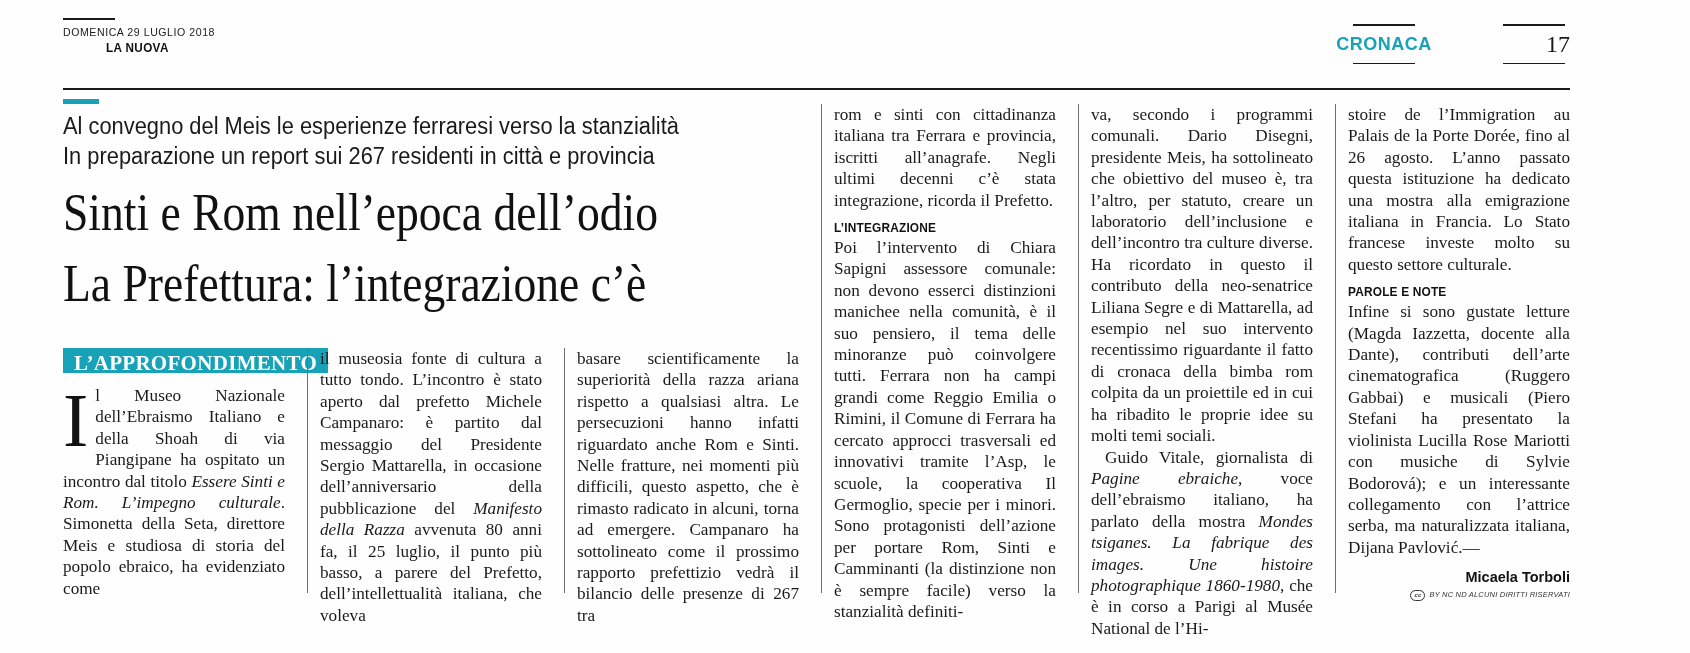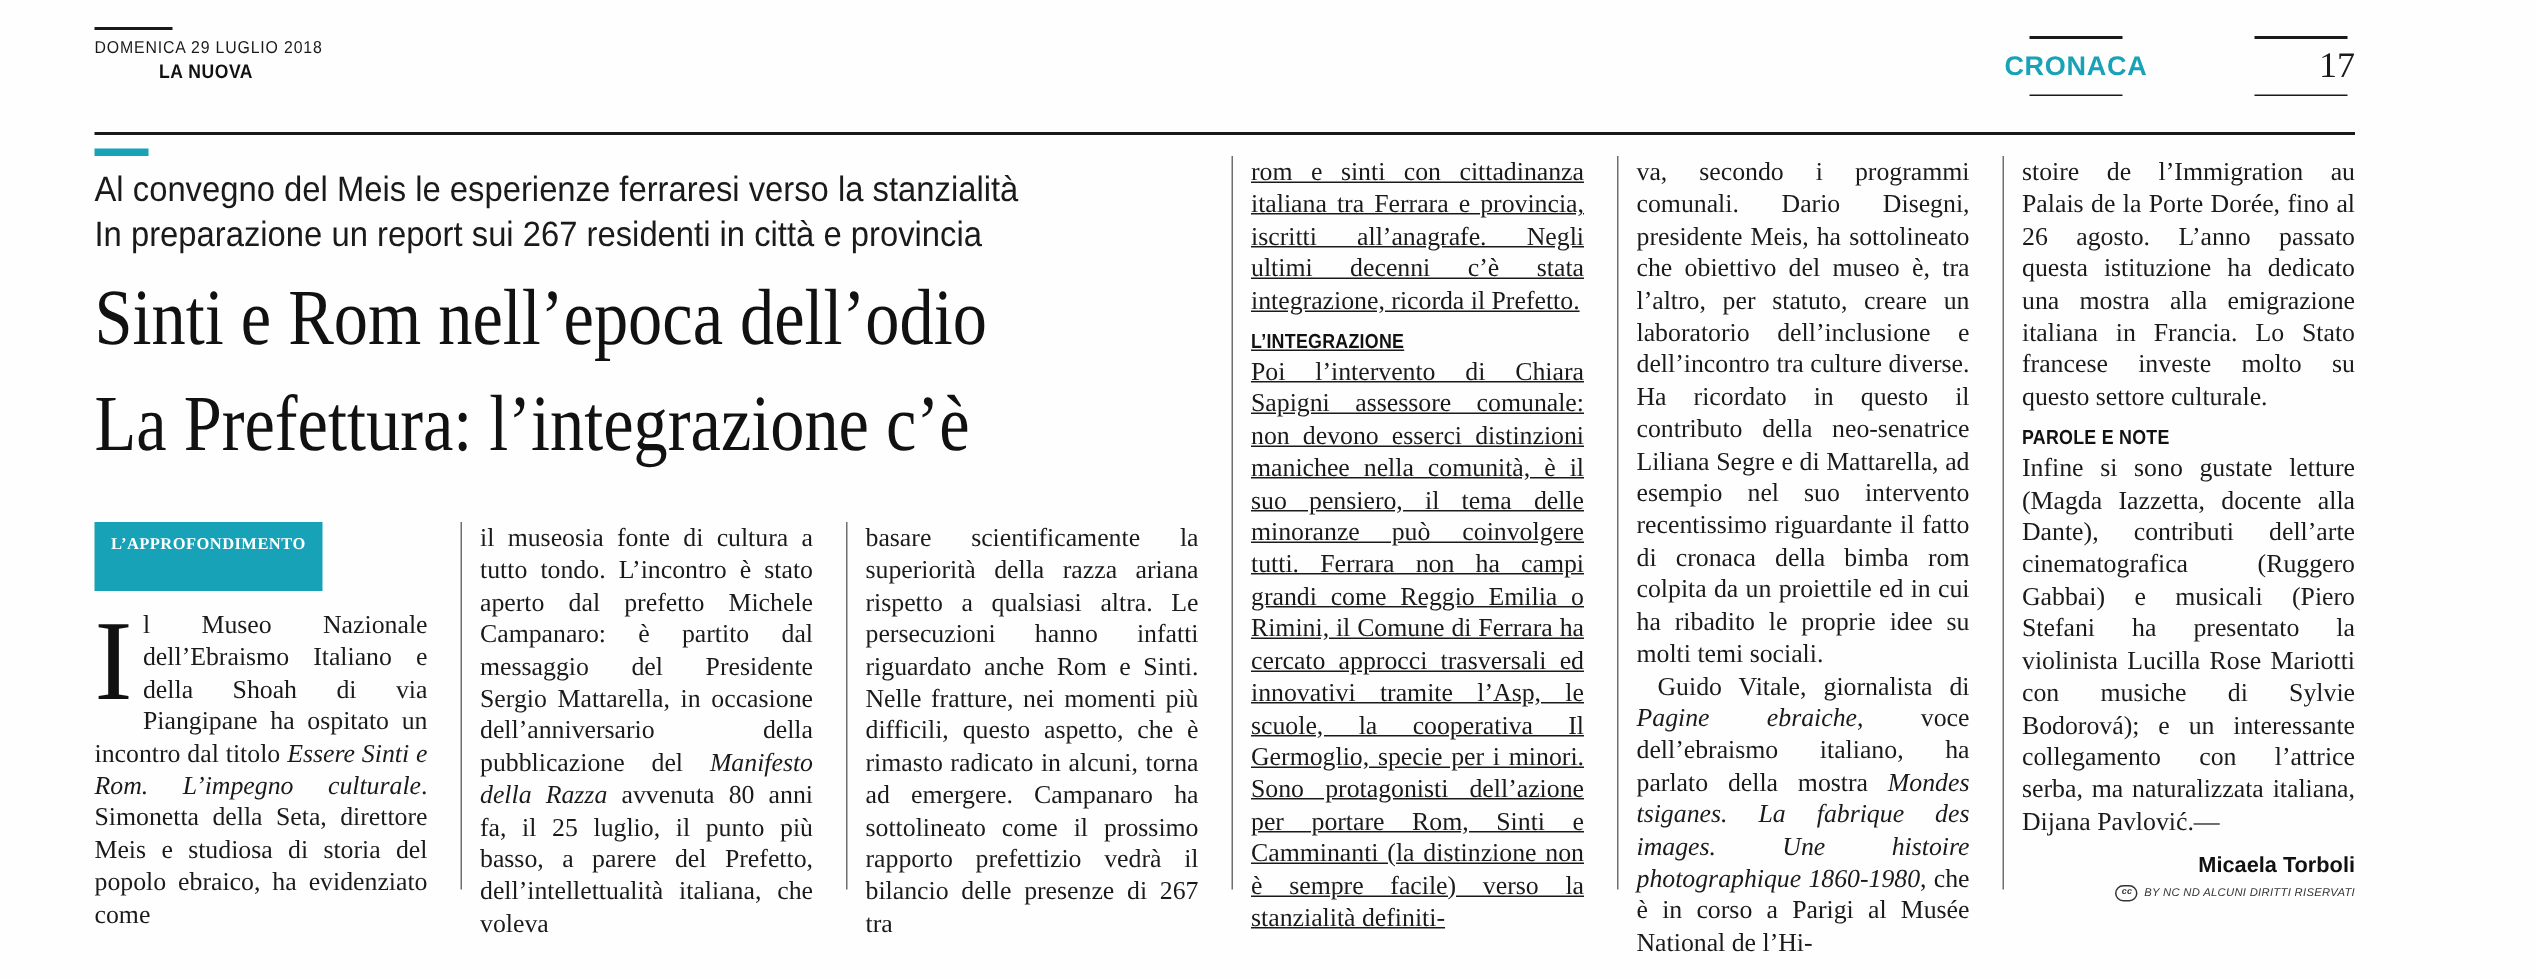--- a/index.html
+++ b/index.html
@@ -209,23 +209,23 @@
     font-weight: 400;
     color: #111111;
   }
 
   .badge {
     display: inline-block;
     background: #17a2b8;
     color: #ffffff;
     font-family: "Liberation Serif", serif;
     font-weight: 700;
-    font-size: 11px;
+    font-size: 21px;
     letter-spacing: 0.3px;
-    padding: 7px 11px 22px 11px;
+    padding: 7px 11px 1px 11px;
     line-height: 17px;
     margin-bottom: 12px;
   }
 
   .subhead {
     font-family: "Liberation Sans", sans-serif;
     font-weight: 700;
     font-size: 13.5px;
     letter-spacing: 0.2px;
     color: #111111;
@@ -322,21 +322,21 @@
 
     <div class="col" style="left:514px;">
       <div class="colinner" style="top:348px;">
         <div class="body-text">basare scientificamente la superiorità della razza ariana rispetto a qualsiasi altra. Le persecuzioni hanno infatti riguardato anche Rom e Sinti. Nelle fratture, nei momenti più difficili, questo aspetto, che è rimasto radicato in alcuni, torna ad emergere. Campanaro ha sottolineato come il prossimo rapporto prefettizio vedrà il bilancio delle presenze di 267 tra</div>
       </div>
     </div>
 
     <div class="col-rule tall" style="left:758px;"></div>
 
     <div class="col" style="left:771px;">
-      <div class="colinner" style="top:104px;text-decoration:underline;">
+      <div class="colinner" style="top:104px;">
         <div class="body-text">rom e sinti con cittadinanza italiana tra Ferrara e provincia, iscritti all’anagrafe. Negli ultimi decenni c’è stata integrazione, ricorda il Prefetto.</div>
         <div class="subhead">L’INTEGRAZIONE</div>
         <div class="body-text">Poi l’intervento di Chiara Sapigni assessore comunale: non devono esserci distinzioni manichee nella comunità, è il suo pensiero, il tema delle minoranze può coinvolgere tutti. Ferrara non ha campi grandi come Reggio Emilia o Rimini, il Comune di Ferrara ha cercato approcci trasversali ed innovativi tramite l’Asp, le scuole, la cooperativa Il Germoglio, specie per i minori. Sono protagonisti dell’azione per portare Rom, Sinti e Camminanti (la distinzione non è sempre facile) verso la stanzialità definiti-</div>
       </div>
     </div>
 
     <div class="col-rule tall" style="left:1015px;"></div>
 
     <div class="col" style="left:1028px;">
       <div class="colinner" style="top:104px;">

